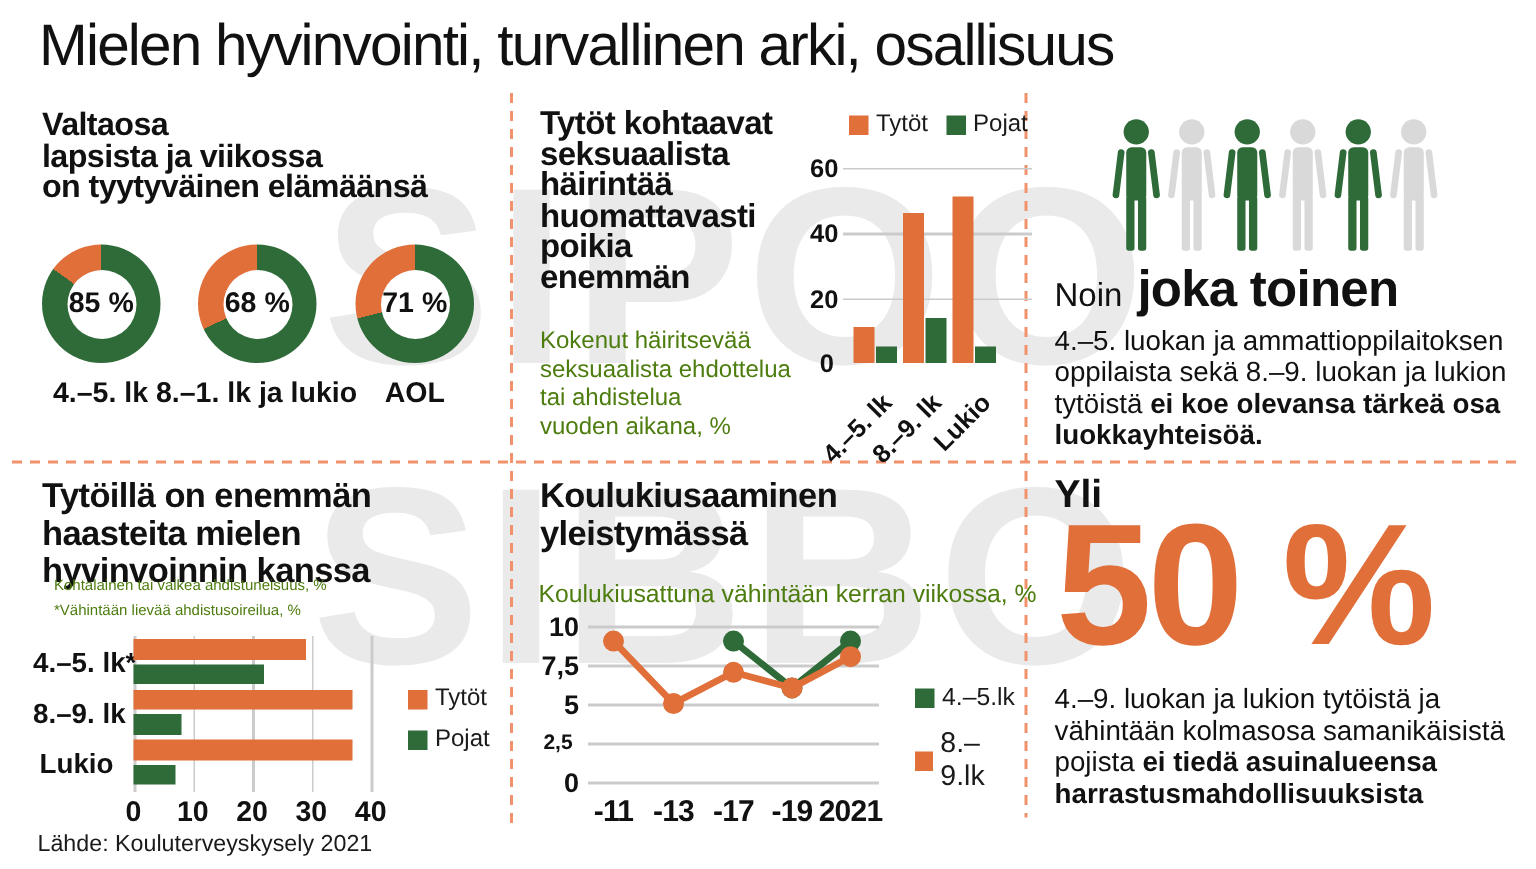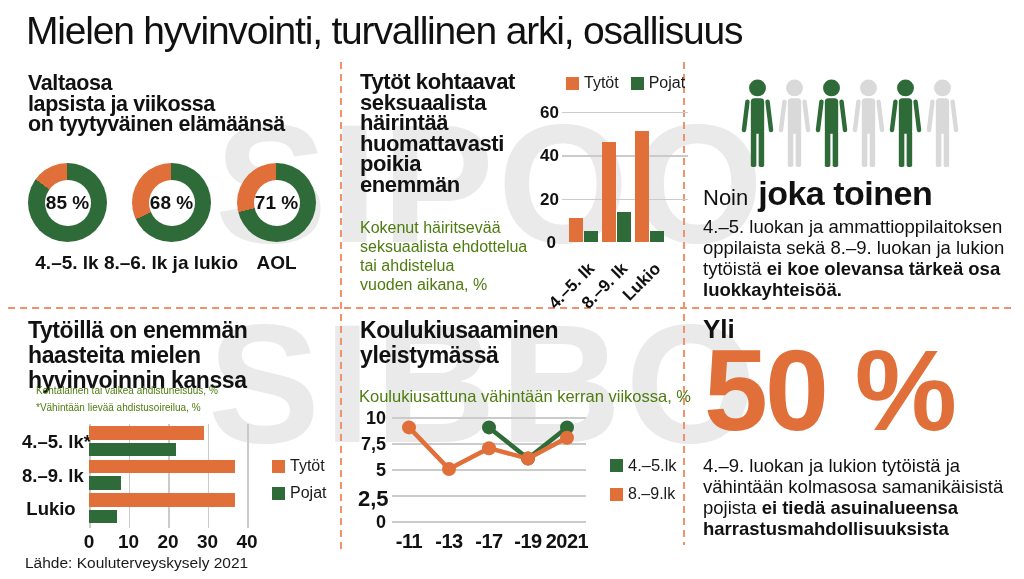--- a/index.html
+++ b/index.html
@@ -81,21 +81,21 @@
     <div class="hole">
         <span class="pct">68 %</span>
       </div>
   </div>
   <div class="donut" style="left: 237px; background: conic-gradient(rgb(46, 107, 56) 0deg, rgb(46, 107, 56) 71%, rgb(224, 111, 58) 71%, rgb(224, 111, 58) 100%);">
     <div class="hole">
         <span class="pct">71 %</span>
       </div>
   </div>
   <div class="donut-label" style="left:18px;width:98px">4.–5. lk</div>
-  <div class="donut-label" style="left:101px;width:140px">8.–6. lk ja lukio</div>
+  <div class="donut-label" style="left:101px;width:140px">8.–1. lk ja lukio</div>
   <div class="donut-label" style="left:237px;width:79px">AOL</div>
 
   <div class="abs h-sec h1b">
     <div>Tytöt kohtaavat</div>
     <div>seksuaalista</div>
     <div>häirintää</div>
     <div>huomattavasti</div>
     <div>poikia</div>
     <div>enemmän</div>
   </div>
@@ -241,21 +241,21 @@
   <div class="abs h-sec h2b">
     <div>Koulukiusaaminen</div>
     <div>yleistymässä</div>
   </div>
   <div class="abs sub" style="left:359px;top:387px;font-size:16.5px">Koulukiusattuna vähintään kerran viikossa, %</div>
   <div class="chart" id="line-chart" style="left:358px;top:408px;width:320px;height:155px">
     <div id="line-plot" style="position:absolute;left:0;top:0;width:320px;height:155px">
         <div class="gridline-h" style="left: 34px; top: 113px; width: 194px;"></div>
         <div class="tick" style="left: 0px; width: 28px; top: 104px; font-size: 18px;">0</div>
         <div class="gridline-h" style="left: 34px; top: 87px; width: 194px;"></div>
-        <div class="tick" style="left: 0px; width: 28px; top: 78px; font-size: 22px;">2,5</div>
+        <div class="tick" style="left: 0px; width: 28px; top: 78px; font-size: 14px; text-align: center;">2,5</div>
         <div class="gridline-h" style="left: 34px; top: 61px; width: 194px;"></div>
         <div class="tick" style="left: 0px; width: 28px; top: 52px; font-size: 18px;">5</div>
         <div class="gridline-h" style="left: 34px; top: 35px; width: 194px;"></div>
         <div class="tick" style="left: 0px; width: 28px; top: 26px; font-size: 18px;">7,5</div>
         <div class="gridline-h" style="left: 34px; top: 9px; width: 194px;"></div>
         <div class="tick" style="left: 0px; width: 28px; top: 0px; font-size: 18px;">10</div>
         <div class="lx-label" style="left: 28px; top: 122px;">-11</div>
         <div class="lx-label" style="left: 68px; top: 122px;">-13</div>
         <div class="lx-label" style="left: 108px; top: 122px;">-17</div>
         <div class="lx-label" style="left: 147px; top: 122px;">-19</div>
@@ -271,21 +271,21 @@
           <circle cx="131" cy="40.2" r="7" fill="#E06F3A"></circle>
           <circle cx="170" cy="50.599999999999994" r="7" fill="#E06F3A"></circle>
           <circle cx="209" cy="29.799999999999997" r="7" fill="#E06F3A"></circle>
         </svg>
       </div>
     <div style="position:absolute;left:252px;top:48px;display:flex;flex-direction:column;gap:10px">
       <span class="legend-item" style="font-size:16.5px">
         <span class="sq" style="background:#2E6B38"></span>
         <span>4.–5.lk</span>
       </span>
-      <span class="legend-item" style="font-size:16px">
+      <span class="legend-item" style="font-size:19px">
         <span class="sq" style="background:#E06F3A"></span>
         <span>8.–9.lk</span>
       </span>
     </div>
   </div>
 
   <div class="abs yli">Yli</div>
   <div class="abs big-pct">50 %</div>
   <div class="abs para" style="left:703px;top:455px;width:322px">
     <span>4.–9. luokan ja lukion tytöistä ja vähintään kolmasosa samanikäisistä pojista </span><b>ei tiedä asuinalueensa harrastusmahdollisuuksista</b>

